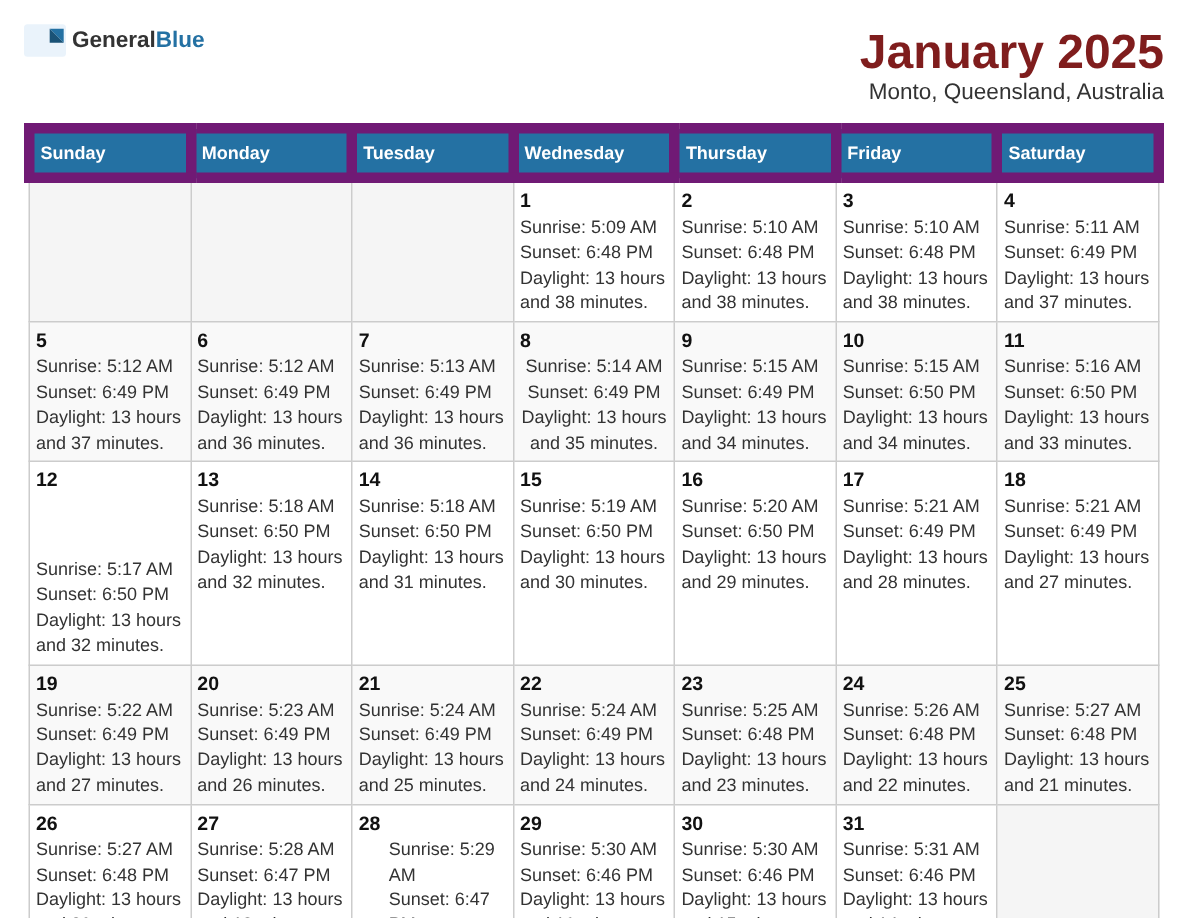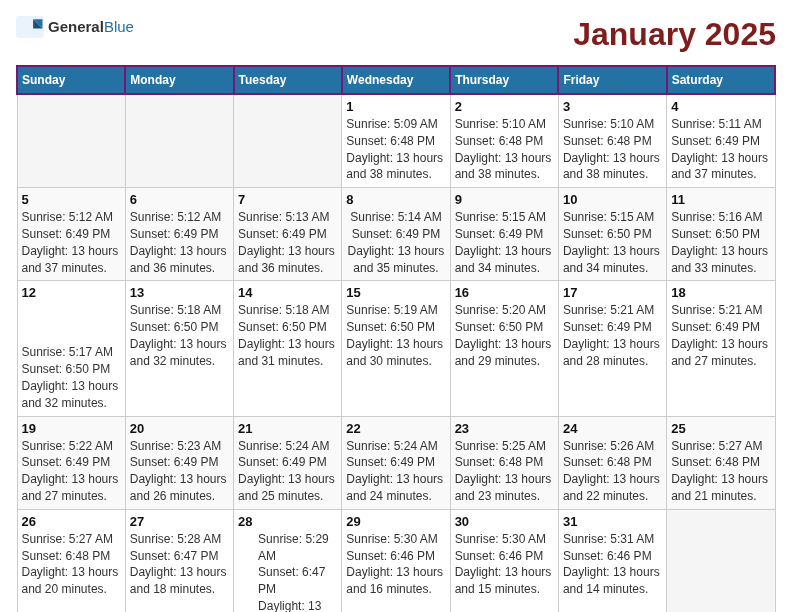--- a/index.html
+++ b/index.html
@@ -42,21 +42,21 @@
       border-collapse: collapse;
       border: 1px solid #ccc;
     }
     .calendar th {
       background-color: #2471a3;
       color: white;
       font-size: 12px;
       font-weight: bold;
       padding: 6px 4px;
       text-align: left;
-      border: 2px solid #701a75;
+      border: 7px solid #701a75;
     }
     .calendar td {
       vertical-align: top;
       border: 1px solid #ccc;
       padding: 4px;
       width: calc(100% / 7);
       min-height: 80px;
       background: #fff;
     }
     .calendar tr:nth-child(even) td {
@@ -82,26 +82,27 @@
 
 <div class="header-area">
   <div class="logo">
     <svg class="logo-icon" viewBox="0 0 36 28">
       <rect x="0" y="0" width="36" height="28" rx="3" fill="#eaf3fb"></rect>
       <polygon points="22,4 34,4 34,16" fill="#2471a3"></polygon>
       <polygon points="22,4 34,16 22,16" fill="#1a5276"></polygon>
     </svg>
     <div>
       <div>
-        <span style="font-size:15px;font-weight:bold;color:#333;">General</span><span style="font-size:15px;font-weight:normal;color:#2471a3;">Blue</span>
+        <span style="font-size:15px;font-weight:bold;color:#333;">General</span><span style="font-size:15px;font-weight:bold;color:#2471a3;">Blue</span>
       </div>
     </div>
   </div>
   <div class="title-area">
     <div class="month-title">January 2025</div>
+    <div class="location-title">Monto, Queensland, Australia</div>
   </div>
 </div>
 
 <table class="calendar">
   <thead>
     <tr>
     <th>Sunday</th>
         <th>Monday</th>
         <th>Tuesday</th>
         <th>Wednesday</th>

